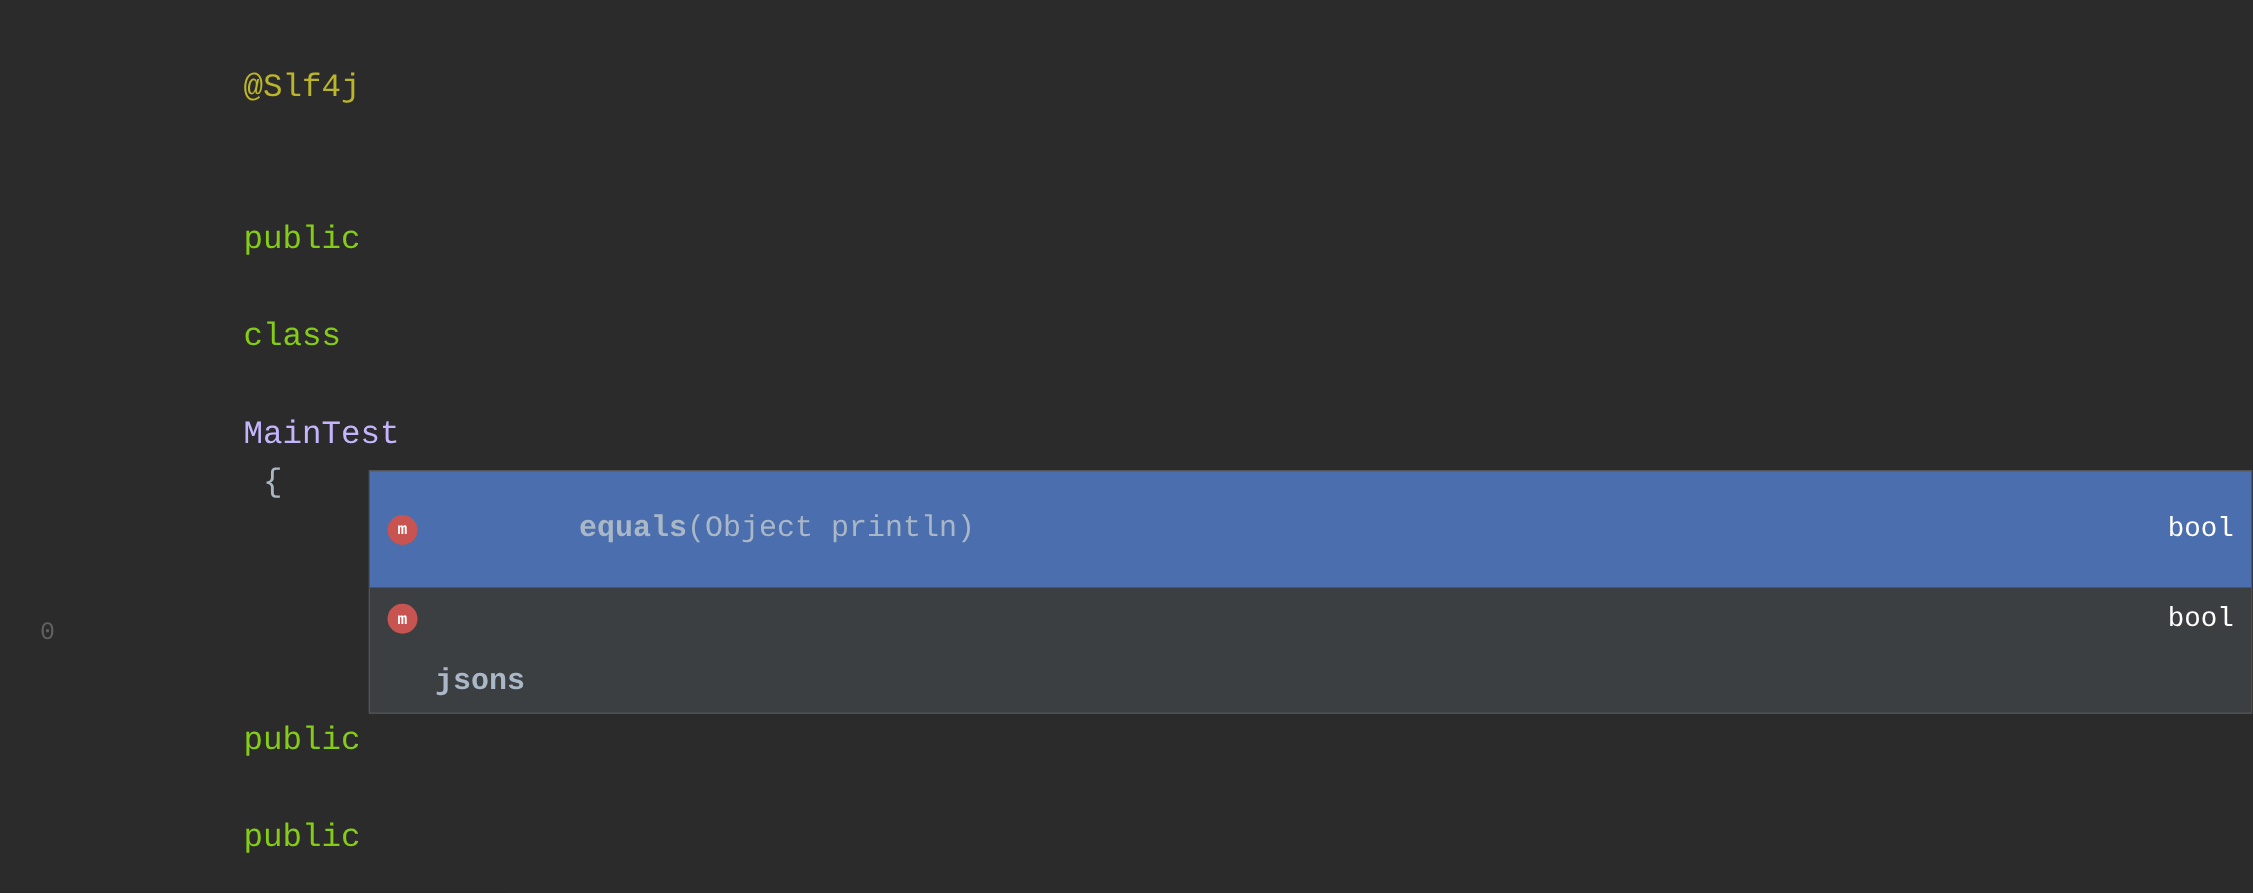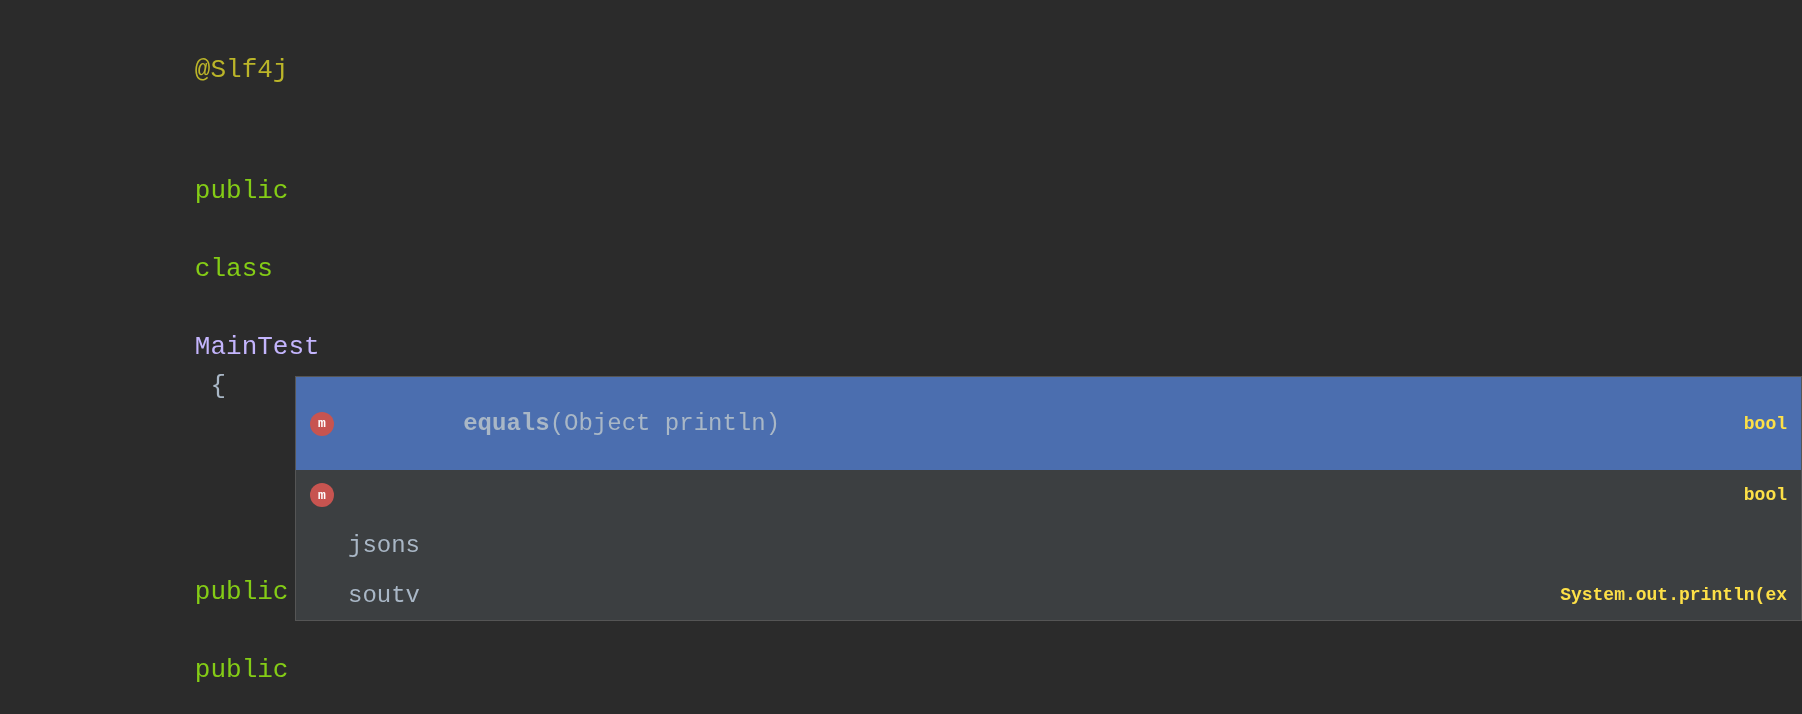--- a/index.html
+++ b/index.html
@@ -24,21 +24,21 @@
       padding: 0;
     }
 
     .code-area {
       padding: 10px 0 10px 0;
       position: relative;
     }
 
     .code-line {
       display: flex;
-      align-items: center;
+      align-items: flex-start;
       min-height: 46px;
       padding: 2px 0;
       position: relative;
     }
 
     .line-gutter {
       width: 60px;
       min-width: 60px;
       text-align: right;
       padding-right: 16px;
@@ -113,27 +113,26 @@
       font-weight: bold;
     }
 
     .autocomplete-item .item-name .normal-part {
       font-weight: normal;
       color: #a9b7c6;
     }
 
     .autocomplete-item .item-right {
       margin-left: auto;
-      color: #fde047;
-      font-size: 18px;
-      font-weight: bold;
+      color: #ffffff;
+      font-size: 22px;
     }
 
     .autocomplete-item.plain-item .item-name {
-      font-weight: normal;
+      font-weight: bold;
       margin-left: 38px;
     }
 
     @keyframes blink {
       50% { opacity: 0; }
     }
   </style>
 </head>
 <body>
 
@@ -198,21 +197,17 @@
     <div class="autocomplete-item">
       <div class="item-icon">m</div>
       <span class="item-right">bool</span>
     </div>
 
     <div class="autocomplete-item plain-item">
       <span class="item-name">jsons</span>
       <span class="item-right"></span>
     </div>
 
-    <div class="autocomplete-item plain-item">
-      <span class="item-name">soutv</span>
-      <span class="item-right">System.out.println(ex</span>
-    </div>
 
 
   </div>
 
 </div>
 
 </body></html>

